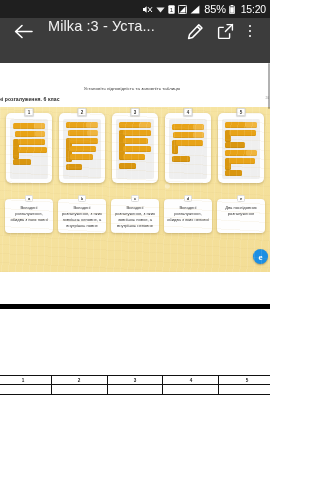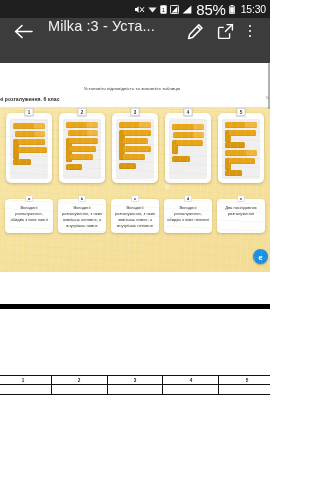--- a/index.html
+++ b/index.html
@@ -7,21 +7,21 @@
   body { font-family:"Liberation Sans", sans-serif; }
 
   
   .statusbar{
     height:18px; background:#1f1f1f; color:#ffffff;
     display:flex; align-items:center; justify-content:flex-end;
     padding:0 4px; gap:3px; font-size:9px;
   }
   .sb-icon{ display:inline-flex; align-items:center; justify-content:center; }
   .sb-icon svg{ display:block; }
-  .sb-battpct{ font-size:15px; letter-spacing:-.2px; margin-left:1px; }
+  .sb-battpct{ font-size:11px; letter-spacing:-.2px; margin-left:1px; }
   .sb-clock{ font-size:10.5px; margin-left:3px; letter-spacing:-.2px; }
 
   
   .toolbar{
     height:45px; background:#3c3c3c; color:#fff;
     display:flex; align-items:flex-start; padding:0 10px; gap:0;
   }
   .tb-back{ width:26px; height:26px; display:flex; align-items:center; justify-content:center; flex:0 0 auto; }
   .tb-title{
     flex:1 1 auto; font-size:14.5px; color:#f2f2f2;
@@ -176,21 +176,21 @@
       </svg>
   </span>
   <span class="sb-battpct">85%</span>
   <span class="sb-icon">
     <svg width="6" height="9" viewBox="0 0 6 9">
         <rect x="2" y="0" width="2" height="1" fill="#fff"></rect>
         <rect x="0.4" y="1" width="5.2" height="7.6" rx=".6" fill="none" stroke="#fff" stroke-width=".9"></rect>
         <rect x="1.2" y="2.2" width="3.6" height="5.6" fill="#fff"></rect>
       </svg>
   </span>
-  <span class="sb-clock">15:30</span>
+  <span class="sb-clock">15:20</span>
 </div>
 
 <div class="toolbar">
   <div class="tb-back">
     <svg width="19" height="15" viewBox="0 0 19 15">
         <path d="M18 7.5H2M8 1.5 1.6 7.5 8 13.5" stroke="#fff" stroke-width="1.6" fill="none" stroke-linecap="round" stroke-linejoin="round"></path>
       </svg>
   </div>
   <div class="tb-title">Milka :3 - Уста...</div>
   <div class="tb-act">

